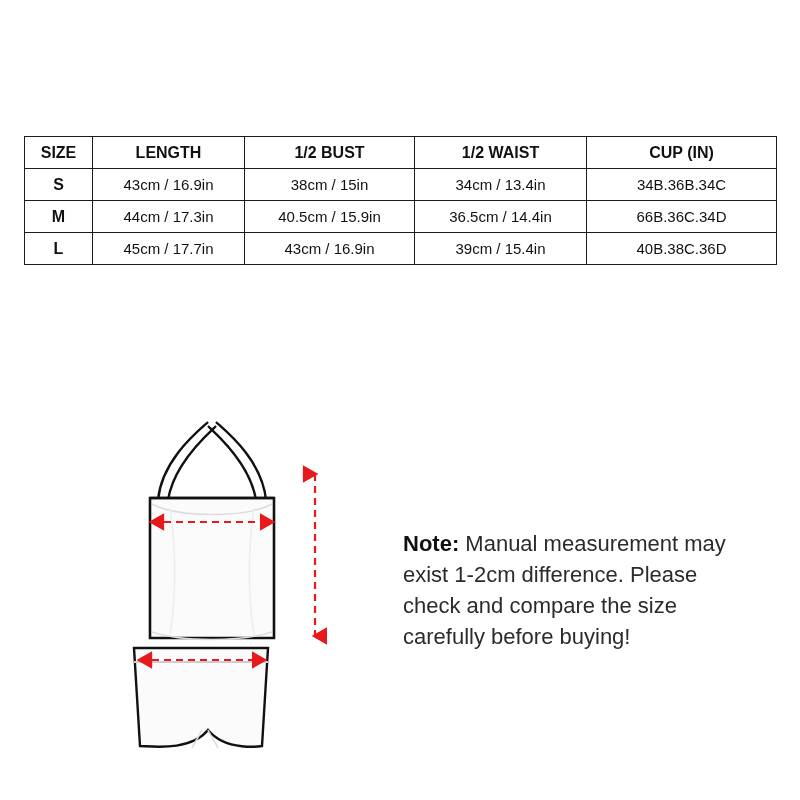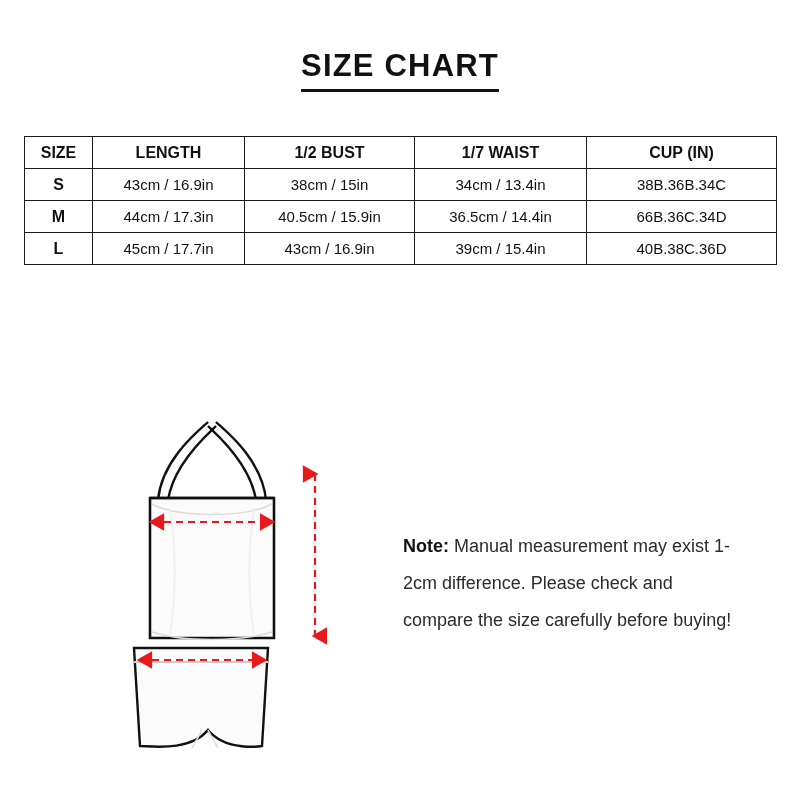--- a/index.html
+++ b/index.html
@@ -87,63 +87,60 @@
     top: 0;
     left: 90px;
   }
 
   
   .note {
     position: absolute;
     left: 403px;
     top: 528px;
     width: 330px;
-    font-size: 18px;
-    line-height: 37px;
+    font-size: 22px;
+    line-height: 31px;
     color: #2b2b2b;
   }
   .note b {
     font-weight: bold;
     color: #111;
   }
 </style>
 </head>
 <body>
 
 <div class="page">
 
-  <div class="title-wrap">
-    <span class="title">SIZE CHART</span>
-  </div>
 
   <div class="table-wrap">
     <table class="size-table">
       <colgroup>
         <col class="c0">
           <col class="c1">
           <col class="c2">
           <col class="c3">
           <col class="c4">
       </colgroup>
       <thead>
         <tr>
           <th>SIZE</th>
           <th>LENGTH</th>
           <th>1/2 BUST</th>
-          <th>1/7 WAIST</th>
+          <th>1/2 WAIST</th>
           <th>CUP (IN)</th>
         </tr>
       </thead>
       <tbody>
         <tr>
           <td class="size-cell">S</td>
           <td>43cm / 16.9in</td>
           <td>38cm / 15in</td>
           <td>34cm / 13.4in</td>
-          <td>38B.36B.34C</td>
+          <td>34B.36B.34C</td>
         </tr>
         <tr>
           <td class="size-cell">M</td>
           <td>44cm / 17.3in</td>
           <td>40.5cm / 15.9in</td>
           <td>36.5cm / 14.4in</td>
           <td>66B.36C.34D</td>
         </tr>
         <tr>
           <td class="size-cell">L</td>

